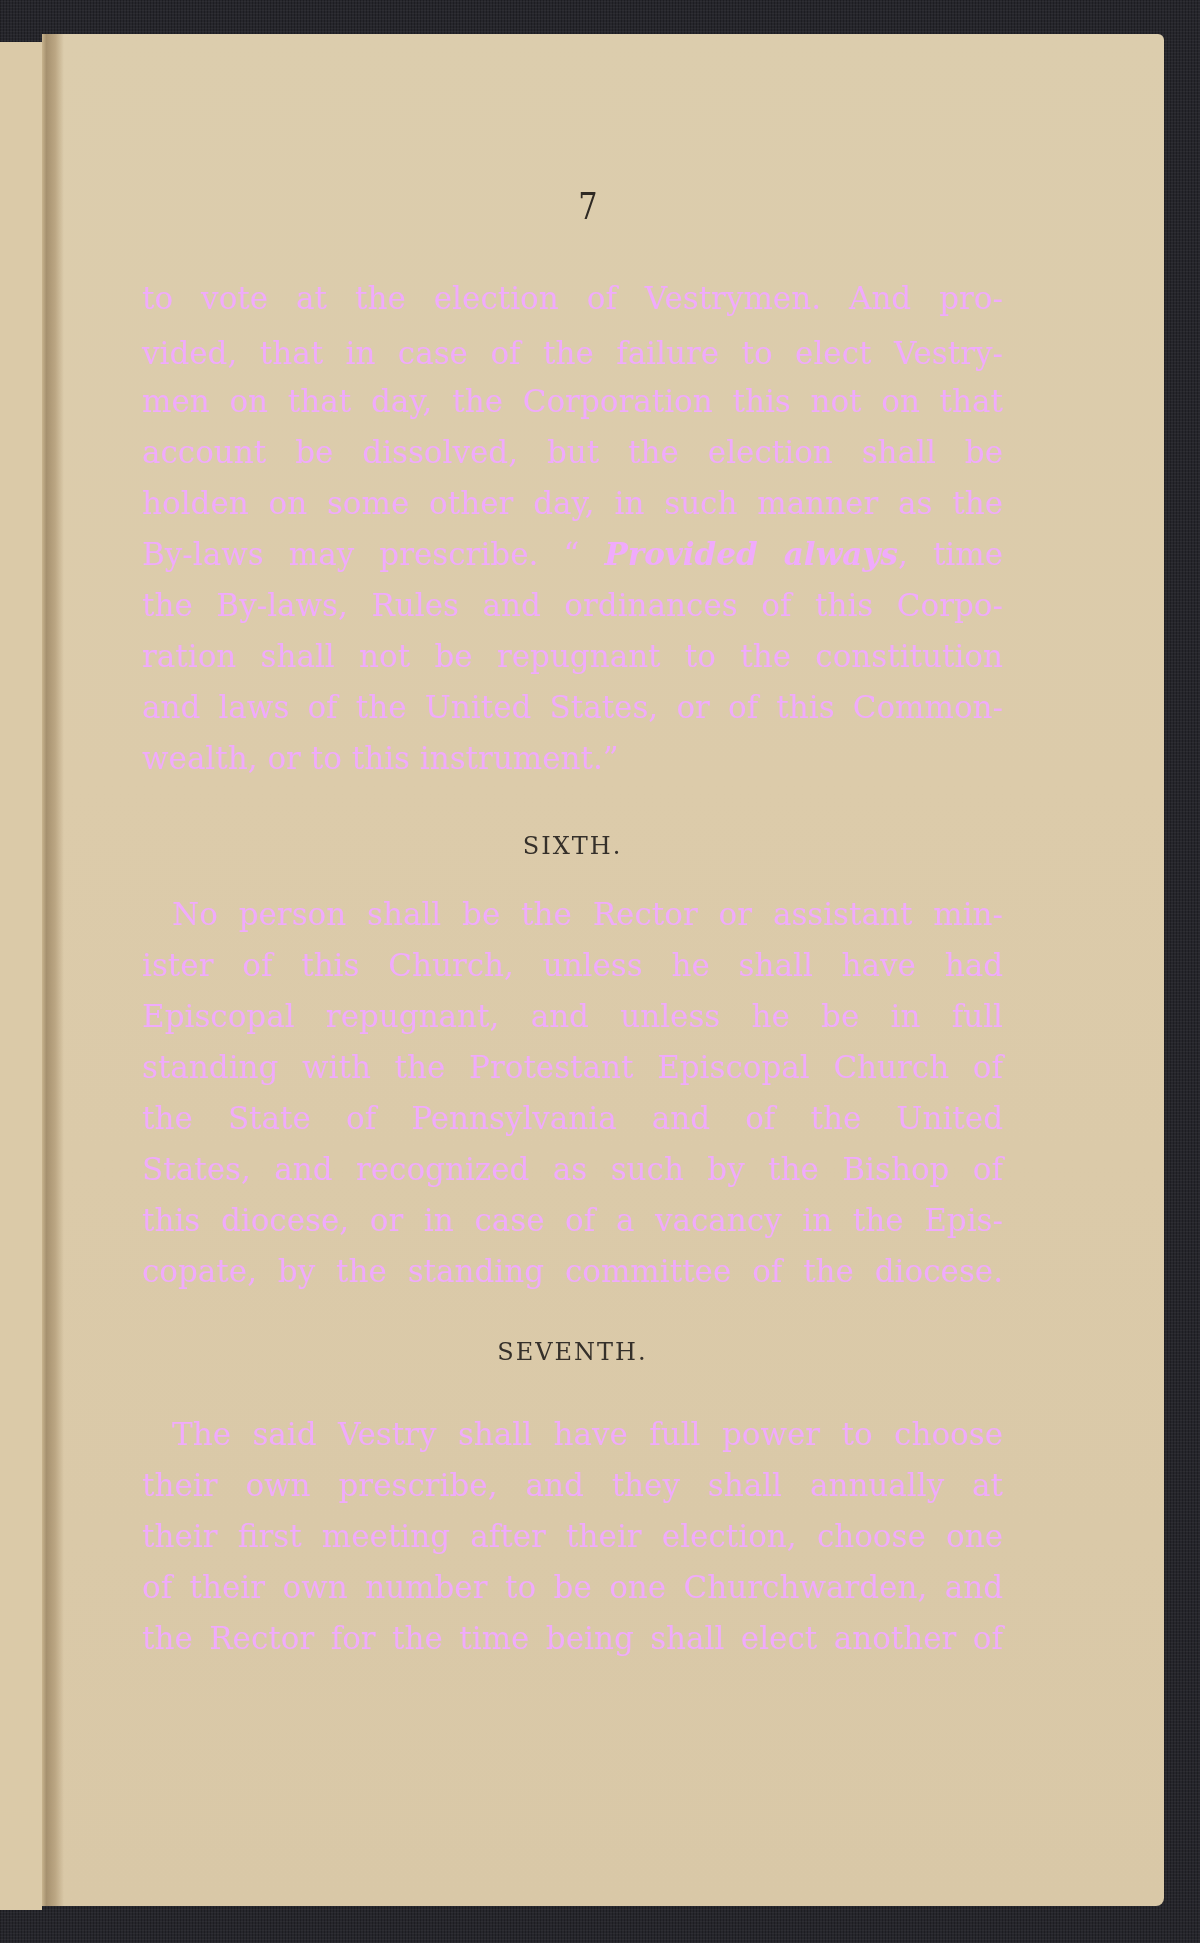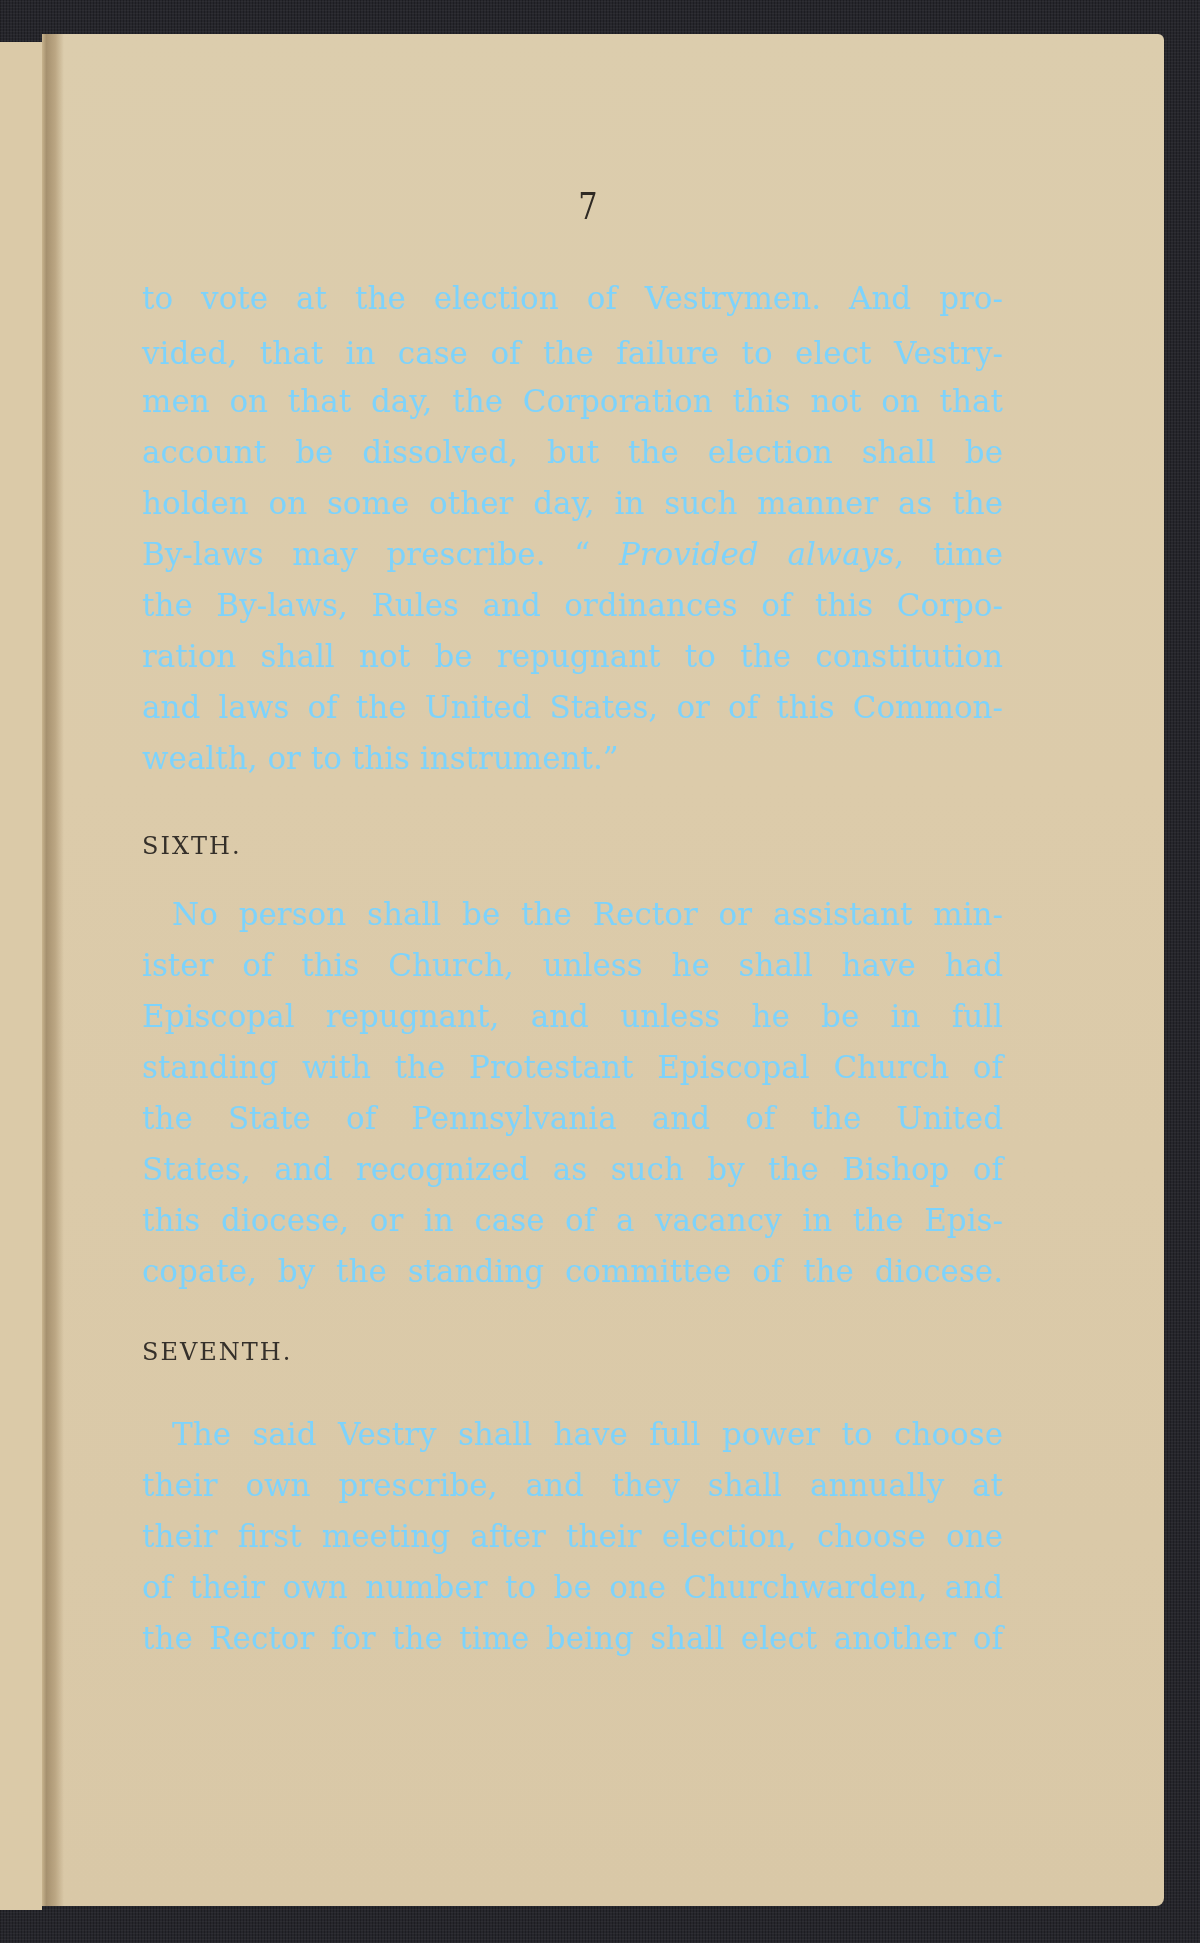--- a/index.html
+++ b/index.html
@@ -24,31 +24,31 @@
     background: linear-gradient(90deg, #c8b48e 0%, #a6916f 20%, #bba683 60%, rgba(220,205,173,0) 100%);
   }
   .page-number {
     position: absolute; left: 0; width: 100%; top: 184px; text-align: center;
     font-family: "DejaVu Serif", serif; font-size: 38px; color: #2f2a24;
     transform: translateX(-12px) scaleX(0.8);
   }
   .line {
     position: absolute; left: 142px; width: 861px;
     font-family: "DejaVu Serif", serif; font-size: 31px; line-height: 40px;
-    color: #7dd3fc; white-space: nowrap;
+    color: #f0abfc; white-space: nowrap;
     text-align: justify; text-align-last: justify;
   }
   .line.indent { left: 172px; width: 831px; }
   .line.last { text-align-last: left; }
   .heading {
-    position: absolute; left: 142px; width: 861px; 
+    position: absolute; left: 142px; width: 861px; text-align: center;
     font-family: "DejaVu Serif", serif; font-size: 24px; letter-spacing: 2px;
     color: #35302a;
   }
-  .em { font-style: italic; font-weight: normal; }
+  .em { font-style: italic; font-weight: bold; }
 </style>
 </head>
 <body>
 
 <div class="left-page"></div>
 <div class="page">
   <div class="gutter"></div>
 </div>
 
 <div class="page-number">7</div>

